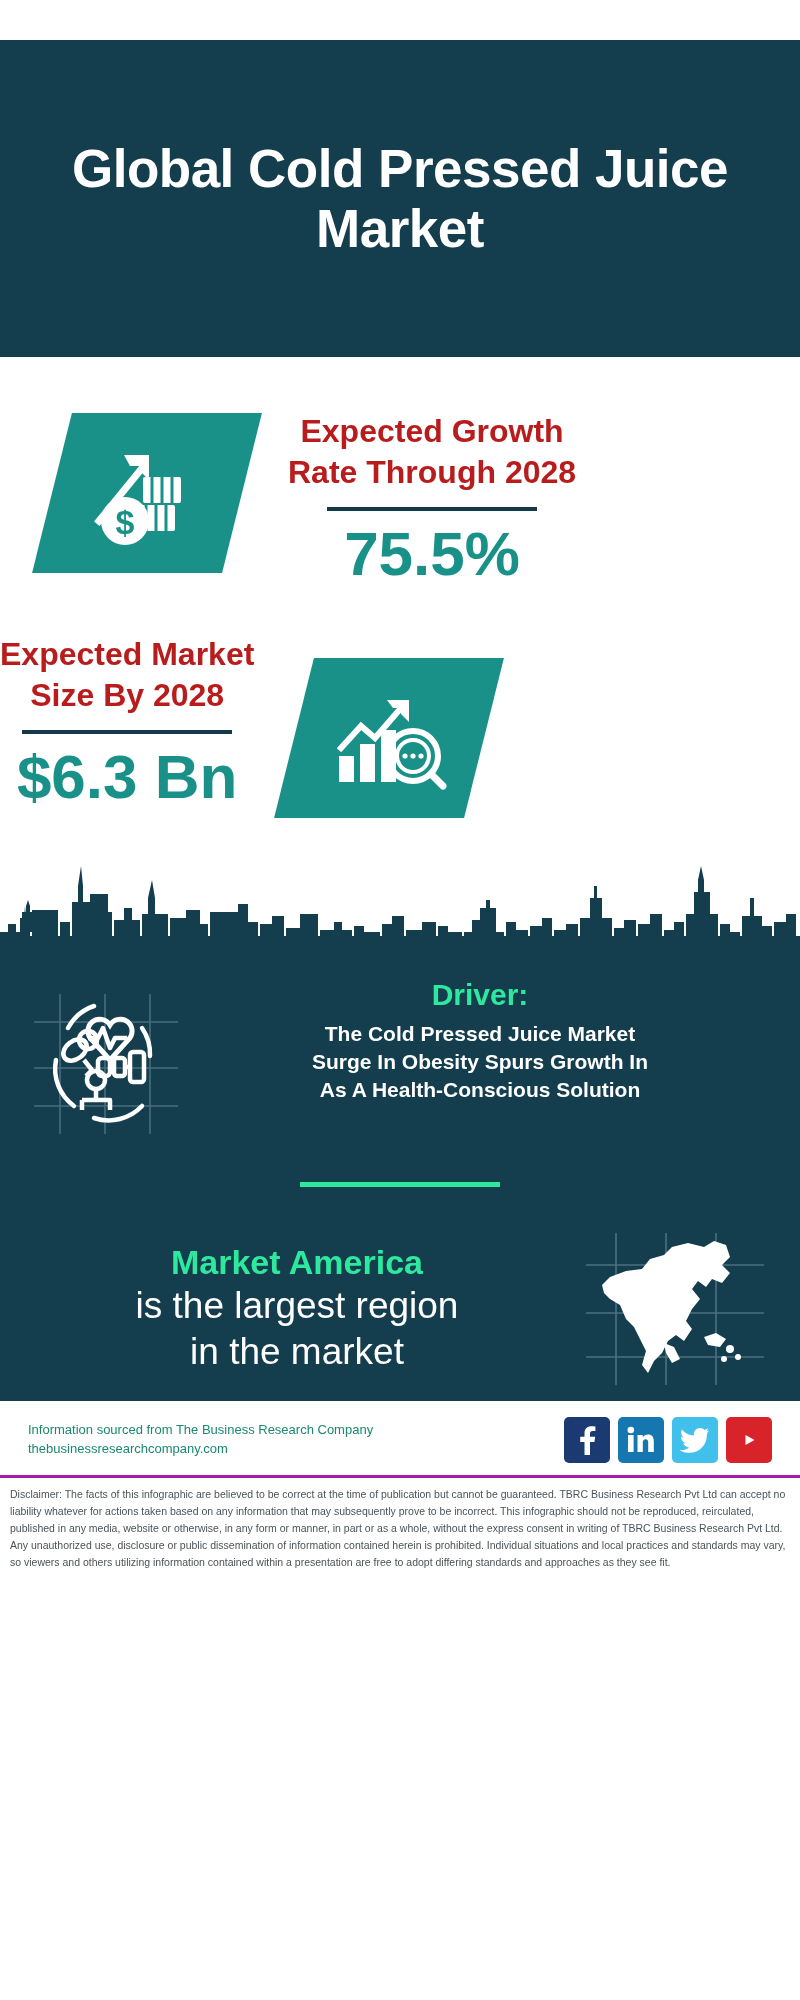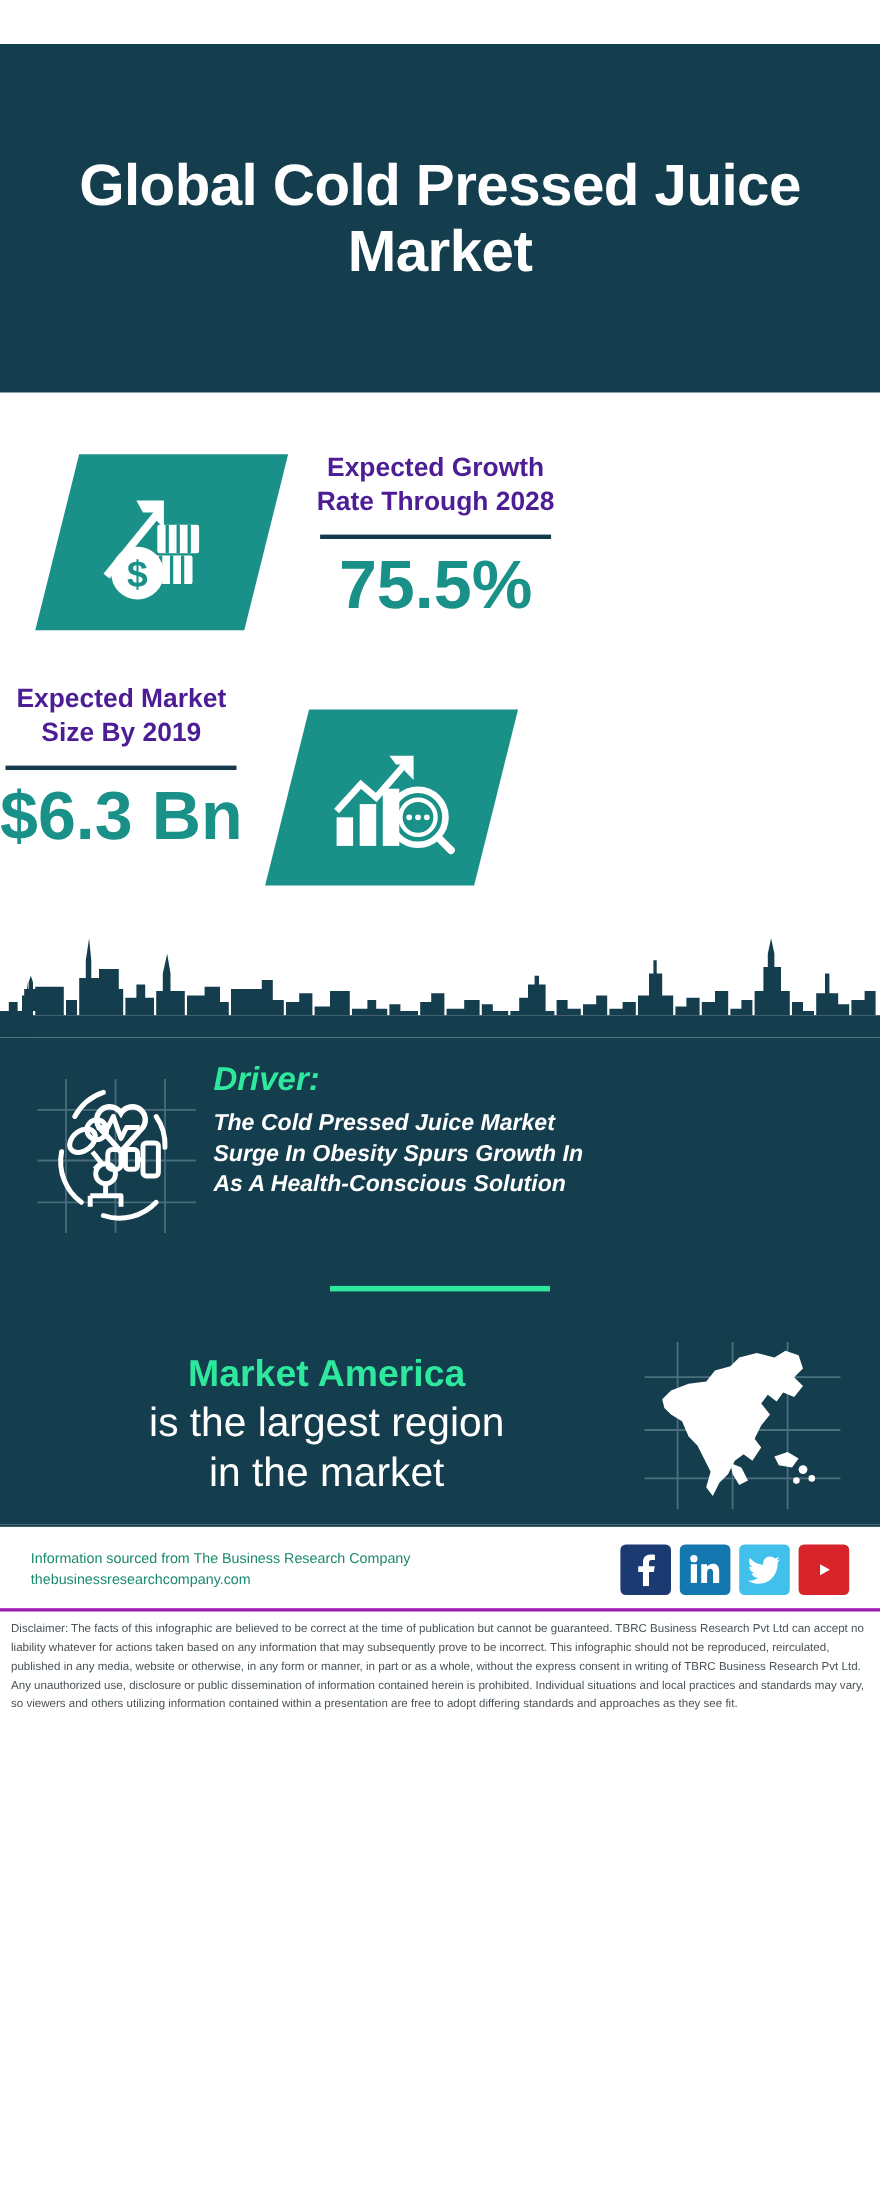--- a/index.html
+++ b/index.html
@@ -38,22 +38,22 @@
     width:190px; height:160px;
     background:#1a9188;
     transform:skewX(-14deg);
     display:flex; align-items:center; justify-content:center;
     flex:none;
   }
   .para > svg { transform:skewX(14deg); }
 
   .stat-text { text-align:center; }
   .stat-title {
-    color:#4c1d95;
-    font-size:24px; font-weight:bold; line-height:1.28;
+    color:#b91c1c;
+    font-size:32px; font-weight:bold; line-height:1.28;
     white-space:nowrap;
   }
   .divider-dark {
     height:4px; background:#14394a;
     width:210px; margin:14px auto 10px;
   }
   .stat-value {
     color:#1a9188;
     font-size:62px; font-weight:bold; line-height:1.05;
   }
@@ -72,21 +72,21 @@
   .skyline-wrap svg { display:block; width:800px; height:120px; }
 
   
   .dark-zone { background:#143d4d; position:relative; padding-bottom:10px; }
 
   .driver-block {
     display:flex; align-items:flex-start;
     padding:22px 24px 0 30px; gap:14px;
   }
   .icon-health { flex:none; width:150px; height:150px; margin-top:10px; }
-  .driver-text { flex:1; text-align:left; padding-right:10px;font-style:italic; }
+  .driver-text { flex:1; text-align:center; padding-right:10px; }
   .driver-label {
     color:#2ee89e; font-size:30px; font-weight:bold; margin-bottom:8px;
   }
   .driver-body {
     color:#ffffff; font-size:21px; font-weight:bold; line-height:1.33;
   }
 
   .divider-green {
     width:200px; height:5px; background:#2ee89e;
     margin:44px auto 0;
@@ -173,21 +173,21 @@
         <div class="stat-title">Expected Growth</div>
         <div class="stat-title">Rate Through 2028</div>
         <div class="divider-dark"></div>
         <div class="stat-value">75.5%</div>
       </div>
     </div>
 
     <div class="stat-row row2">
       <div class="stat-text">
         <div class="stat-title">Expected Market</div>
-        <div class="stat-title">Size By 2019</div>
+        <div class="stat-title">Size By 2028</div>
         <div class="divider-dark"></div>
         <div class="stat-value">$6.3 Bn</div>
       </div>
       <div class="para">
         <svg width="116" height="104" viewBox="0 0 116 104">
           <g stroke="#ffffff" stroke-width="6" fill="none" stroke-linecap="square">
             <polyline points="10,62 30,40 44,52 70,22"></polyline>
           </g>
           <path d="M56 14 L78 14 L78 36 L70 28 L70 22 L62 22 Z" fill="#ffffff"></path>
           <g fill="#ffffff">

